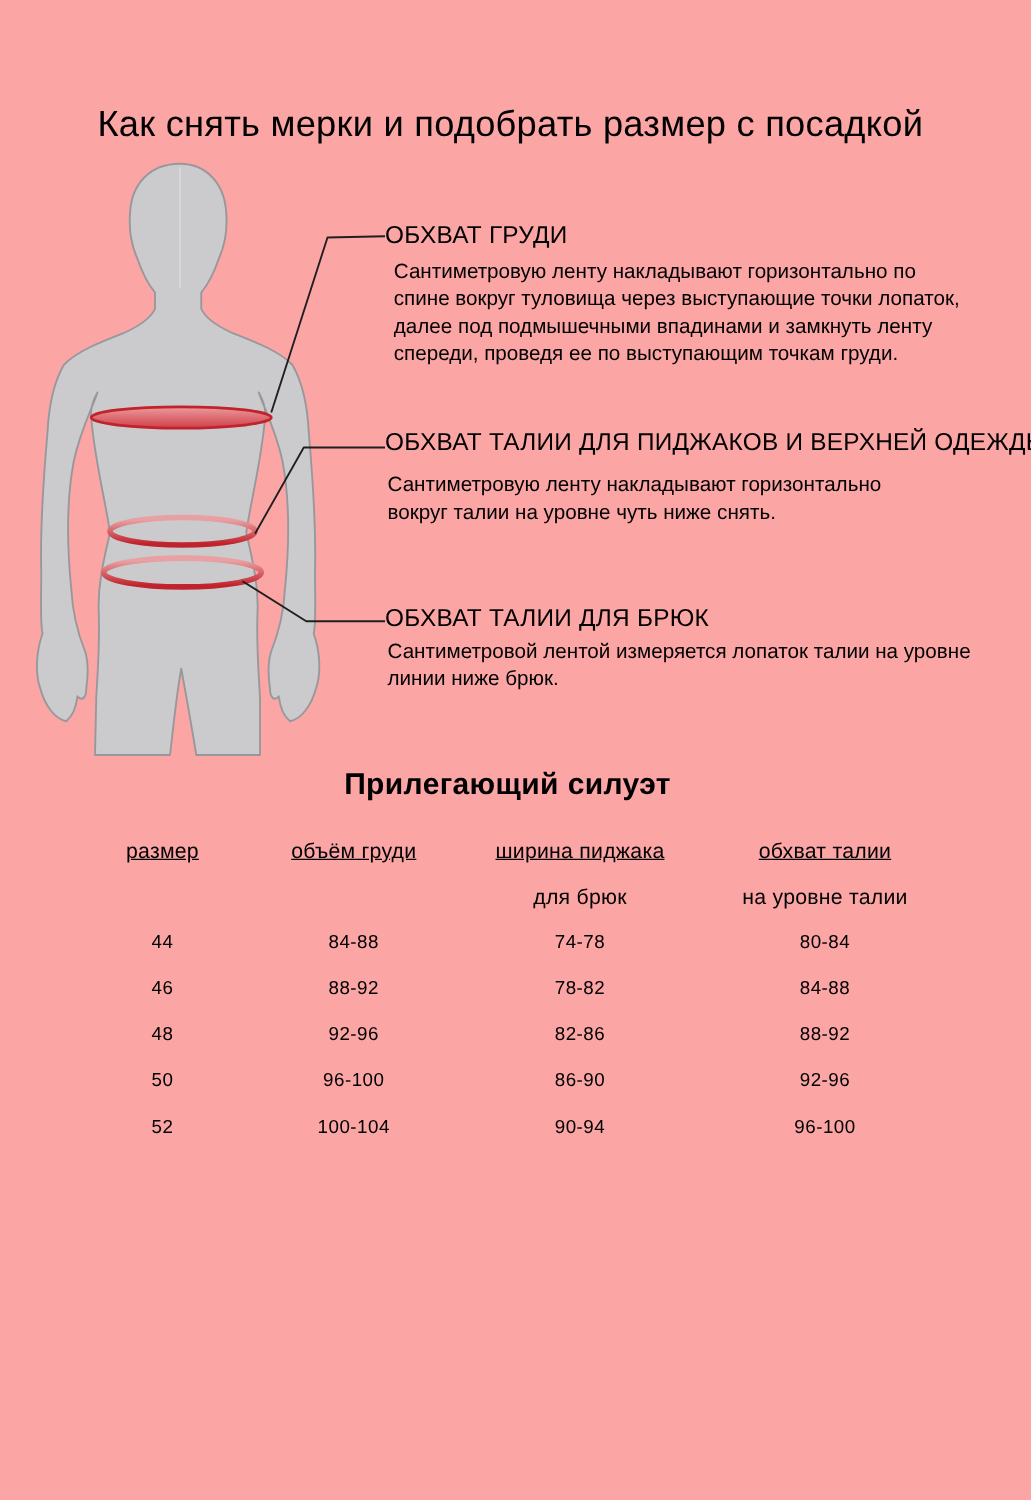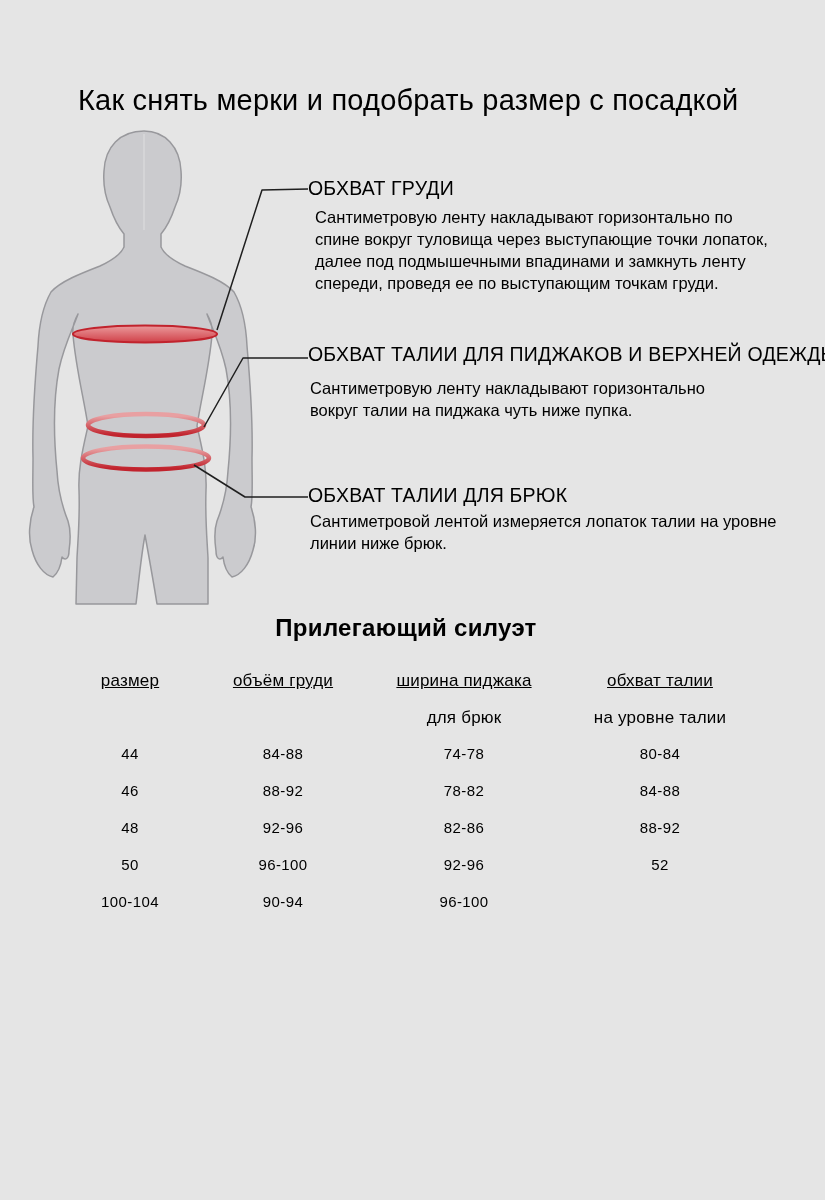--- a/index.html
+++ b/index.html
@@ -1,17 +1,17 @@
 <!DOCTYPE html>
 <html><head>
 <meta charset="utf-8">
 <style>
   html,body{margin:0;padding:0;background:#ffffff;}
   #canvas{
-    position:relative;width:825px;height:1200px;background:#e5e5e5;overflow:hidden;
+    position:relative;width:825px;height:1200px;background:#fca5a5;overflow:hidden;
     font-family:"Liberation Sans","DejaVu Sans",sans-serif;color:#000;
   }
   .abs{position:absolute;}
   .page-title{
     left:78px;top:84px;font-size:29px;line-height:32px;font-weight:400;
     letter-spacing:0.2px;white-space:nowrap;
   }
   .ann-heading{
     font-size:19.5px;line-height:21px;font-weight:400;white-space:nowrap;letter-spacing:0.2px;
   }
@@ -123,21 +123,21 @@
   <div id="ann1-p" class="abs ann-para">
     <div>Сантиметровую ленту накладывают горизонтально по</div>
     <div>спине вокруг туловища через выступающие точки лопаток,</div>
     <div>далее под подмышечными впадинами и замкнуть ленту</div>
     <div>спереди, проведя ее по выступающим точкам груди.</div>
   </div>
 
   <div id="ann2-h" class="abs ann-heading">ОБХВАТ ТАЛИИ ДЛЯ ПИДЖАКОВ И ВЕРХНЕЙ ОДЕЖДЫ</div>
   <div id="ann2-p" class="abs ann-para">
     <div>Сантиметровую ленту накладывают горизонтально</div>
-    <div>вокруг талии на пиджака чуть ниже пупка.</div>
+    <div>вокруг талии на уровне чуть ниже снять.</div>
   </div>
 
   <div id="ann3-h" class="abs ann-heading">ОБХВАТ ТАЛИИ ДЛЯ БРЮК</div>
   <div id="ann3-p" class="abs ann-para">
     <div>Сантиметровой лентой измеряется лопаток талии на уровне</div>
     <div>линии ниже брюк.</div>
   </div>
 
   <div class="abs table-title">Прилегающий силуэт</div>
 
@@ -163,20 +163,21 @@
     <div class="cell dcell">78-82</div>
     <div class="cell dcell">84-88</div>
 
     <div class="cell dcell">48</div>
     <div class="cell dcell">92-96</div>
     <div class="cell dcell">82-86</div>
     <div class="cell dcell">88-92</div>
 
     <div class="cell dcell">50</div>
     <div class="cell dcell">96-100</div>
+    <div class="cell dcell">86-90</div>
     <div class="cell dcell">92-96</div>
 
     <div class="cell dcell">52</div>
     <div class="cell dcell">100-104</div>
     <div class="cell dcell">90-94</div>
     <div class="cell dcell">96-100</div>
   </div>
 
 </div>
 

